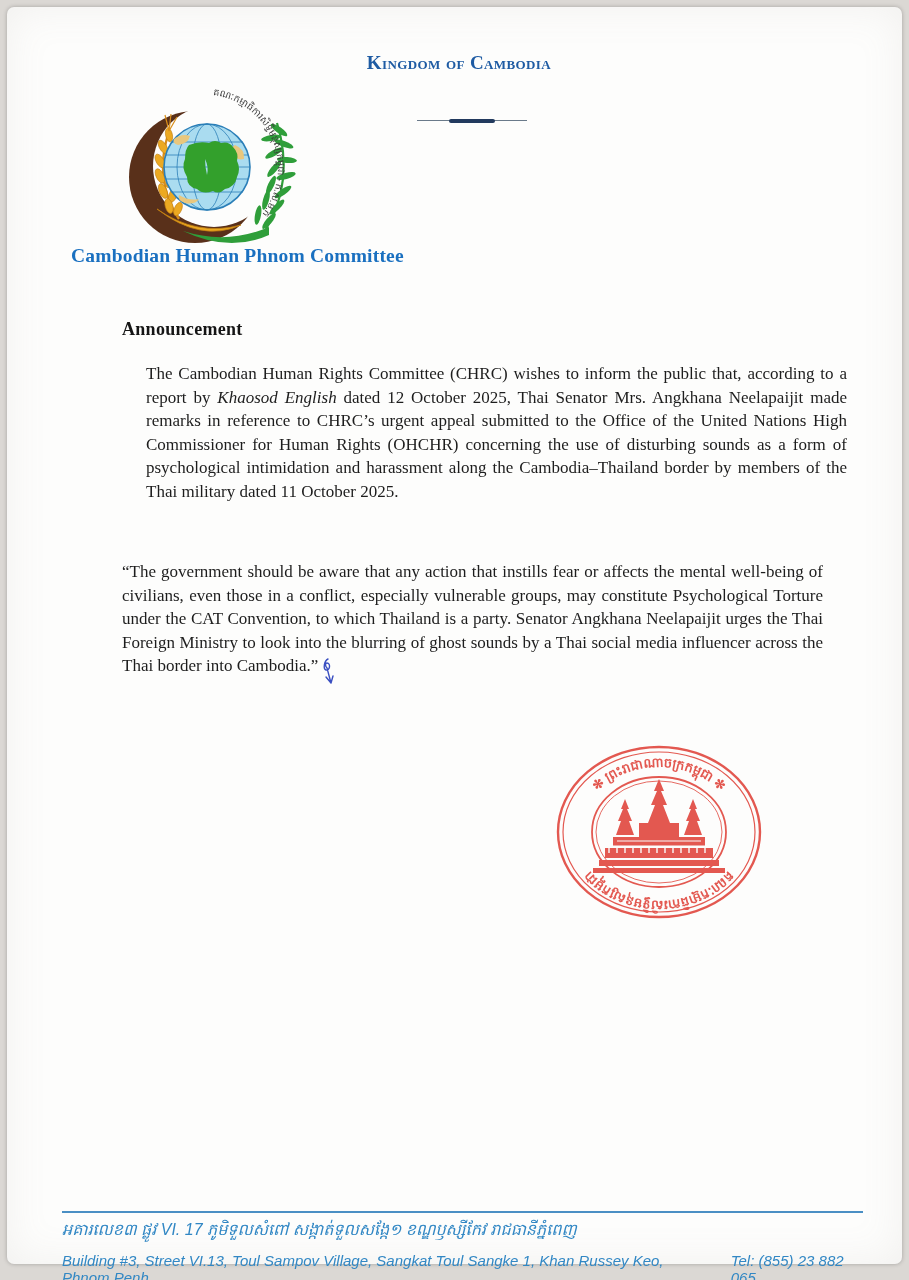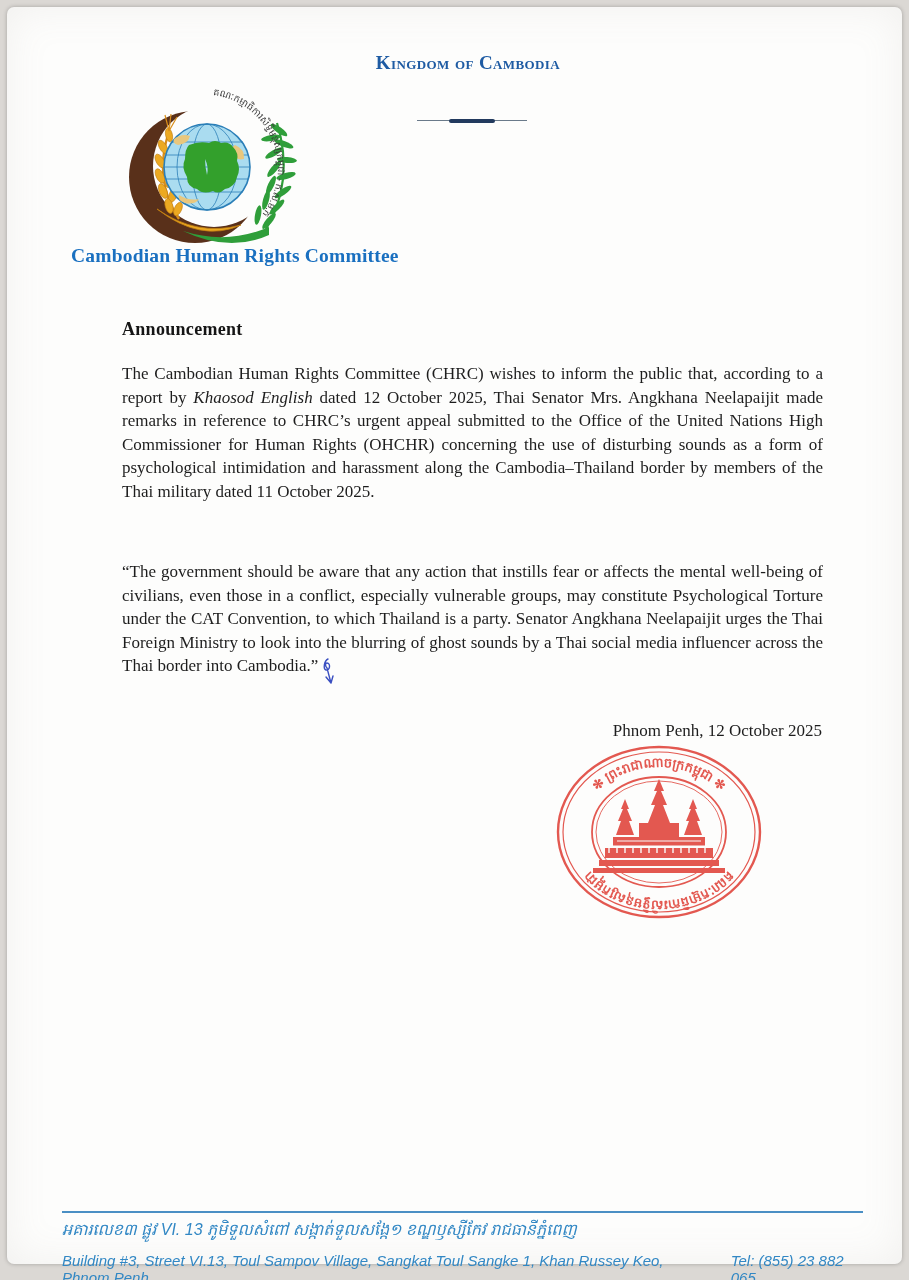--- a/index.html
+++ b/index.html
@@ -10,21 +10,21 @@
     font-family:"Liberation Serif", serif;
   }
   .page {
     position:absolute; left:7px; top:7px; width:895px; height:1257px;
     background:#fdfdfc; border-radius:7px;
     box-shadow:0 0 4px rgba(0,0,0,.25), inset 0 0 40px rgba(160,150,140,.12);
   }
   .abs { position:absolute; }
 
   .header-block {
-    left:111px; top:44px; width:700px; text-align:center;
+    left:102px; top:44px; width:700px; text-align:center;
     color:#1e5ba3; font-weight:bold; font-variant:small-caps;
     font-size:19px; line-height:24px; letter-spacing:.4px;
   }
   .flourish-wrap { left:115px; top:100px; width:700px; text-align:center; }
   .flourish {
     display:inline-block; width:110px; height:1px; background:#6a7a8a; position:relative;
   }
   .flourish::after {
     content:""; position:absolute; left:32px; top:-1.5px; width:46px; height:4px;
     border-radius:2px; background:#223a5e;
@@ -38,21 +38,21 @@
   }
 
   .doc-title {
     left:115px; top:312px; width:700px; text-align:left;
     font-weight:bold; font-size:18px; color:#151515; letter-spacing:.3px;
   }
   .body-text {
     left:115px; width:701px; font-size:17px; line-height:23.6px;
     color:#1d1d1d; text-align:justify;
   }
-  .p1 { top:355px; }
+  .p1 { top:355px;margin-left:24px; }
   .p2 { top:510px; }
   .p3 { top:553px; }
   .pen-mark { display:inline-block; vertical-align:-14px; margin-left:2px; }
 
   .dateline {
     left:115px; top:714px; width:700px; text-align:right;
     font-size:17px; color:#1d1d1d;
   }
 
   .stamp { left:544px; top:734px; mix-blend-mode:multiply; opacity:.9; }
@@ -140,32 +140,31 @@
         <path d="M38,106 Q78,134 122,122 Q82,140 38,106 Z" fill="#eca921" stroke="#c07d10" stroke-width="0.8"></path>
         <path d="M150,124 Q108,142 64,128 Q110,150 150,132 Z" fill="#2f9e3a"></path>
       </g>
 
       <path id="logoArc" d="M 94,-8 A 74,74 0 0 1 130,124" fill="none"></path>
       <text font-size="9.5" fill="#3a3a3a">
         <textPath href="#logoArc" xlink:href="#logoArc">គណៈកម្មាធិការសិទ្ធិមនុស្សកម្ពុជា - ក.ស.ម.ក</textPath>
       </text>
     </svg>
 
-    <div class="abs org-name">Cambodian Human Rights Committee</div>
+    <div class="abs org-name">Cambodian Human Phnom Committee</div>
 
     <div class="abs doc-title">Announcement</div>
 
     <p class="abs body-text p1"><span>The Cambodian Human Rights Committee (CHRC) wishes to inform the public that, according to a report by </span><i>Khaosod English</i><span> dated 12 October 2025, Thai Senator Mrs. Angkhana Neelapaijit made remarks in reference to CHRC’s urgent appeal submitted to the Office of the United Nations High Commissioner for Human Rights (OHCHR) concerning the use of disturbing sounds as a form of psychological intimidation and harassment along the Cambodia–Thailand border by members of the Thai military dated 11 October 2025.</span></p>
 
 
     <p class="abs body-text p3"><span>“The government should be aware that any action that instills fear or affects the mental well-being of civilians, even those in a conflict, especially vulnerable groups, may constitute Psychological Torture under the CAT Convention, to which Thailand is a party. Senator Angkhana Neelapaijit urges the Thai Foreign Ministry to look into the blurring of ghost sounds by a Thai social media influencer across the Thai border into Cambodia.”</span><svg class="pen-mark" width="16" height="28" viewBox="0 0 16 28">
           <path d="M8,2 C4,4 3,12 6,13 C10,14 11,6 7,6 C5,6 5,9 7,11 L11,26 M11,26 L6,20 M11,26 L13,19" fill="none" stroke="#3a4fc1" stroke-width="1.4" stroke-linecap="round"></path>
         </svg></p>
 
-    <div class="abs dateline">Phnom Penh, 12 October 2025</div>
 
     <svg class="abs stamp" width="216" height="182" viewBox="0 0 216 182">
       <g stroke="#e2473e" fill="none">
         <ellipse cx="108" cy="91" rx="101" ry="85" stroke-width="2.4"></ellipse>
         <ellipse cx="108" cy="91" rx="96" ry="80" stroke-width="1.2"></ellipse>
         <ellipse cx="108" cy="91" rx="67" ry="55" stroke-width="1.8"></ellipse>
         <ellipse cx="108" cy="91" rx="63" ry="51" stroke-width="0.9"></ellipse>
       </g>
       <path id="stampTop" d="M 27,94 A 81,68 0 0 1 189,94" fill="none"></path>
       <path id="stampBottom" d="M 193,88 A 85,72 0 0 1 23,88" fill="none"></path>
@@ -184,20 +183,20 @@
         <rect x="62" y="96" width="92" height="9"></rect>
         <path d="M62,105 H154 M66,100 H150" stroke="#fdfdfc" stroke-width="1"></path>
         <rect x="54" y="107" width="108" height="10"></rect>
         <path d="M58,112 v-5 M66,112 v-5 M74,112 v-5 M82,112 v-5 M90,112 v-5 M98,112 v-5 M106,112 v-5 M114,112 v-5 M122,112 v-5 M130,112 v-5 M138,112 v-5 M146,112 v-5 M154,112 v-5" stroke="#fdfdfc" stroke-width="1.4"></path>
         <rect x="48" y="119" width="120" height="6"></rect>
         <rect x="42" y="127" width="132" height="5"></rect>
       </g>
     </svg>
 
     <div class="abs footer-rule"></div>
-    <div class="abs footer-khmer">អគារលេខ៣ ផ្លូវ VI. 13 ភូមិទួលសំពៅ សង្កាត់ទួលសង្កែ១ ខណ្ឌឫស្សីកែវ រាជធានីភ្នំពេញ</div>
+    <div class="abs footer-khmer">អគារលេខ៣ ផ្លូវ VI. 17 ភូមិទួលសំពៅ សង្កាត់ទួលសង្កែ១ ខណ្ឌឫស្សីកែវ រាជធានីភ្នំពេញ</div>
     <div class="abs footer-english">
       <span>Building #3, Street VI.13, Toul Sampov Village, Sangkat Toul Sangke 1, Khan Russey Keo, Phnom Penh</span>
       <span class="tel">Tel: (855) 23 882 065</span>
     </div>
 
   </div>
 </div>
 
 </body></html>

